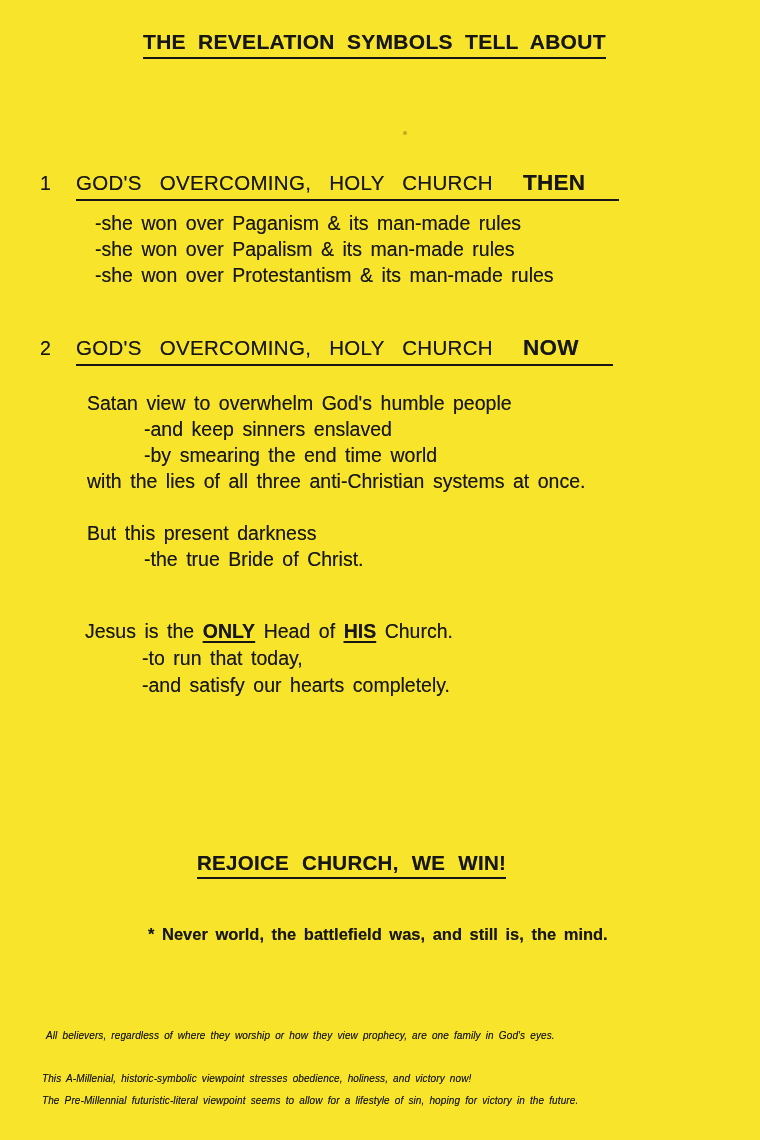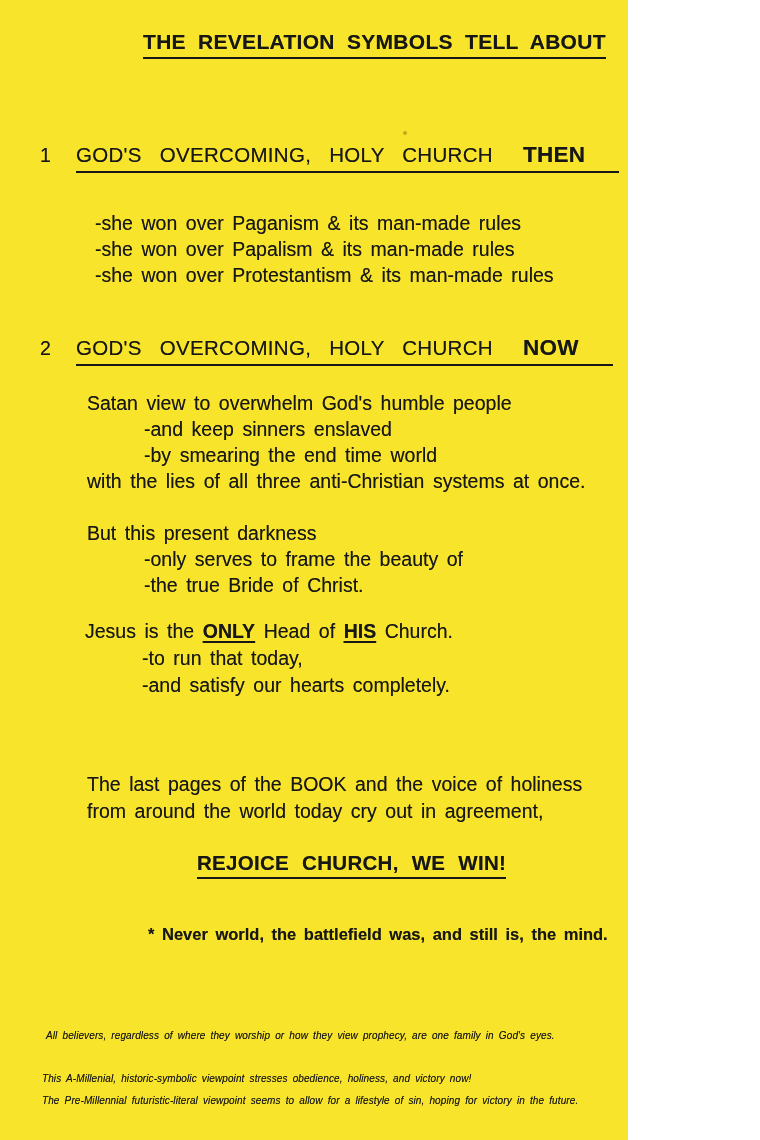--- a/index.html
+++ b/index.html
@@ -1,18 +1,18 @@
 <!DOCTYPE html>
 <html><head>
 <meta charset="utf-8">
 <style>
   html, body { margin: 0; padding: 0; }
   .page {
     position: relative;
-    width: 628px;
+    width: 760px;
     height: 1140px;
     background: #F7E42B;
     font-family: "Liberation Sans", sans-serif;
     color: #171717;
     overflow: hidden;
     text-shadow: 0 0 0.5px rgba(20,20,20,0.55);
   }
 
   
   .title {
@@ -102,21 +102,21 @@
 </style>
 </head>
 <body>
 
 <div class="page">
 
   <div class="title">THE REVELATION SYMBOLS TELL ABOUT</div>
 
   <div class="speck"></div>
 
-  <div class="sec" style="top:142px">
+  <div class="sec" style="top:170px">
     <span class="num">1</span><span class="headline"><span>GOD'S OVERCOMING, HOLY CHURCH</span><span class="hgap"></span><span class="hemph">THEN</span><span class="htail"></span></span>
   </div>
 
   <div class="block" style="top:210px; left:95px;">
     <div>-she won over Paganism &amp; its man-made rules</div>
     <div>-she won over Papalism &amp; its man-made rules</div>
     <div>-she won over Protestantism &amp; its man-made rules</div>
   </div>
 
   <div class="sec" style="top:335px">
@@ -125,34 +125,29 @@
 
   <div class="block" style="top:390px; left:87px;">
     <div>Satan view to overwhelm God's humble people</div>
     <div class="ind">-and keep sinners enslaved</div>
     <div class="ind">-by smearing the end time world</div>
     <div>with the lies of all three anti-Christian systems at once.</div>
   </div>
 
   <div class="block" style="top:520px; left:87px;">
     <div>But this present darkness</div>
-    <div class="ind">-only serves to frame the beauty of</div>
     <div class="ind">-the true Bride of Christ.</div>
   </div>
 
   <div class="block lh27" style="top:618px; left:85px;">
     <div><span>Jesus is the </span><span class="emph-word">ONLY</span><span> Head of </span><span class="emph-word">HIS</span><span> Church.</span></div>
     <div class="ind">-to run that today,</div>
     <div class="ind">-and satisfy our hearts completely.</div>
   </div>
 
-  <div class="block lh27" style="top:771px; left:87px;">
-    <div>The last pages of the BOOK and the voice of holiness</div>
-    <div>from around the world today cry out in agreement,</div>
-  </div>
 
   <div class="rejoice">REJOICE CHURCH, WE WIN!</div>
 
   <div class="never">* Never world, the battlefield was, and still is, the mind.</div>
 
   <div class="footer-line" style="top:1030px; left:46px;">All believers, regardless of where they worship or how they view prophecy, are one family in God's eyes.</div>
   <div class="footer-line footer-pair" style="top:1068px; left:42px;">
     <div>This A-Millenial, historic-symbolic viewpoint stresses obedience, holiness, and victory now!</div>
     <div>The Pre-Millennial futuristic-literal viewpoint seems to allow for a lifestyle of sin, hoping for victory in the future.</div>
   </div>

